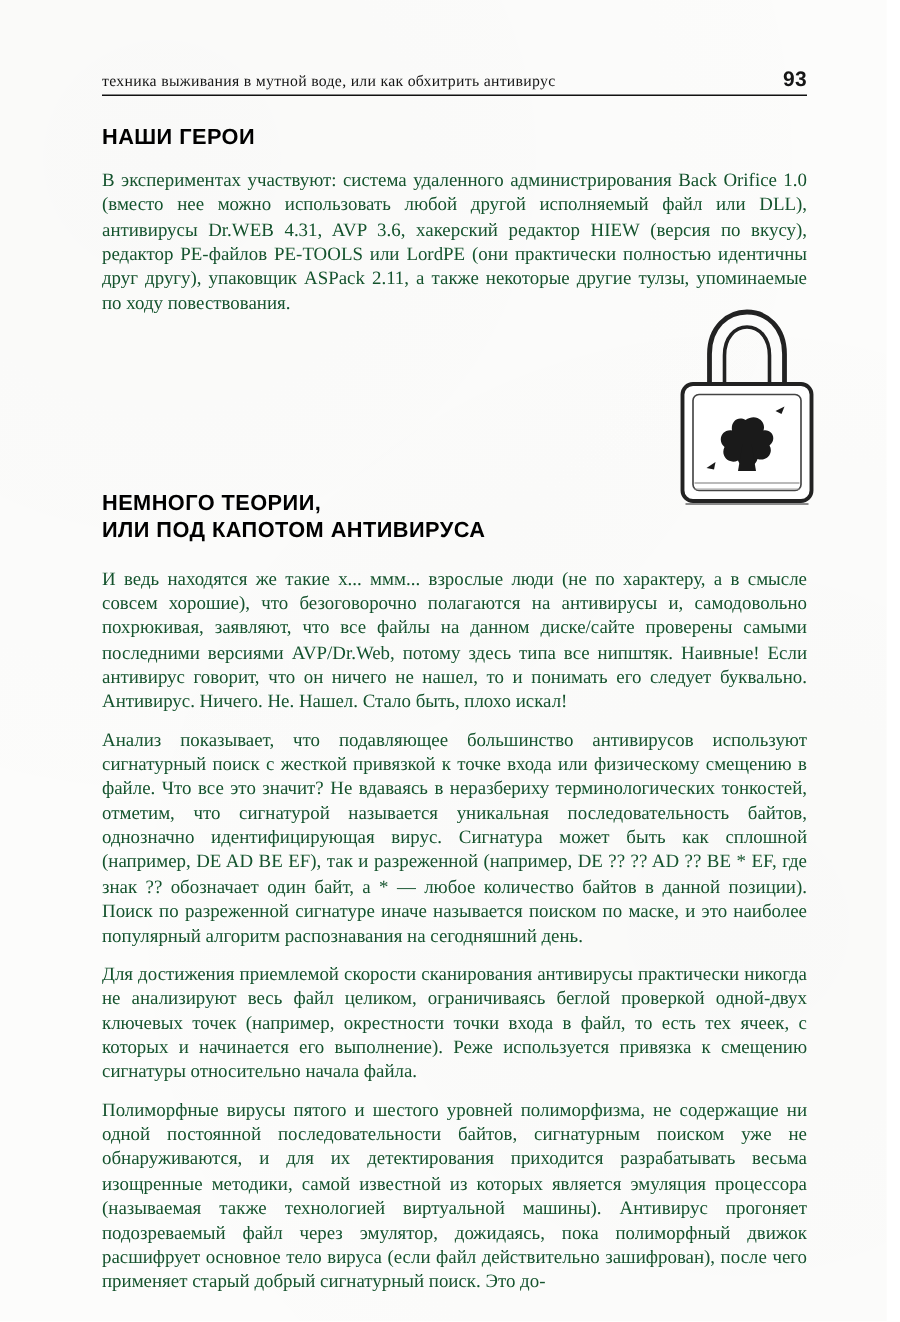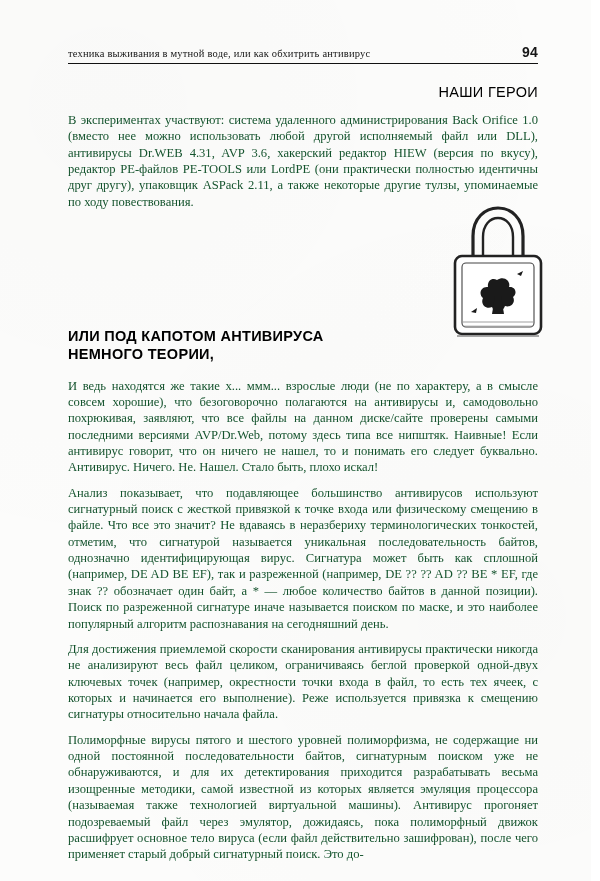--- a/index.html
+++ b/index.html
@@ -49,27 +49,26 @@
     font-weight: bold;
     font-size: 14px;
   }
   .rule {
     border-bottom: 1.1px solid #111;
     width: 470px;
     margin-bottom: 20px;
   }
   h2.head {
     font-family: "Liberation Sans", sans-serif;
-    font-weight: normal;
+    font-weight: bold;
     font-size: 14.5px;
     letter-spacing: 0.3px;
     margin: 0 0 12px 0;
     color: #000;
     text-transform: uppercase;
-    text-align: right;
   }
   h2.head2 {
     font-family: "Liberation Sans", sans-serif;
     font-weight: bold;
     font-size: 14.5px;
     letter-spacing: 0.3px;
     margin: 0;
     color: #000;
     line-height: 1.22;
     text-transform: uppercase;
@@ -128,33 +127,33 @@
       <path d="M30 130 L100 130" stroke="#999" stroke-width="0.6"></path>
 
       <path d="M24 140 L106 140" stroke="#8a8a8a" stroke-width="1.4"></path>
     </svg>
   </div>
 
   <div class="content">
 
     <div class="runhead">
       <span class="rh-title">техника выживания в мутной воде, или как обхитрить антивирус</span>
-      <span class="rh-page">94</span>
+      <span class="rh-page">93</span>
     </div>
     <div class="rule"></div>
 
     <section class="sec1">
       <h2 class="head">НАШИ ГЕРОИ</h2>
       <p class="body">В экспериментах участвуют: система удаленного администрирования Back Orifice 1.0 (вместо нее можно использовать любой другой исполняемый файл или DLL), антивирусы Dr.WEB 4.31, AVP 3.6, хакерский редактор HIEW (версия по вкусу), редактор PE-файлов PE-TOOLS или LordPE (они практически полностью идентичны друг другу), упаковщик ASPack 2.11, а также некоторые другие тулзы, упоминаемые по ходу повествования.</p>
     </section>
 
     <section>
       <div class="heading-block">
+        <h2 class="head2">НЕМНОГО ТЕОРИИ,</h2>
         <h2 class="head2">ИЛИ ПОД КАПОТОМ АНТИВИРУСА</h2>
-        <h2 class="head2">НЕМНОГО ТЕОРИИ,</h2>
       </div>
 
       <p class="body">И ведь находятся же такие х... ммм... взрослые люди (не по характеру, а в смысле совсем хорошие), что безоговорочно полагаются на антивирусы и, самодовольно похрюкивая, заявляют, что все файлы на данном диске/сайте проверены самыми последними версиями AVP/Dr.Web, потому здесь типа все нипштяк. Наивные! Если антивирус говорит, что он ничего не нашел, то и понимать его следует буквально. Антивирус. Ничего. Не. Нашел. Стало быть, плохо искал!</p>
       <p class="body">Анализ показывает, что подавляющее большинство антивирусов используют сигнатурный поиск с жесткой привязкой к точке входа или физическому смещению в файле. Что все это значит? Не вдаваясь в неразбериху терминологических тонкостей, отметим, что сигнатурой называется уникальная последовательность байтов, однозначно идентифицирующая вирус. Сигнатура может быть как сплошной (например, DE AD BE EF), так и разреженной (например, DE ?? ?? AD ?? BE * EF, где знак ?? обозначает один байт, а * — любое количество байтов в данной позиции). Поиск по разреженной сигнатуре иначе называется поиском по маске, и это наиболее популярный алгоритм распознавания на сегодняшний день.</p>
       <p class="body">Для достижения приемлемой скорости сканирования антивирусы практически никогда не анализируют весь файл целиком, ограничиваясь беглой проверкой одной-двух ключевых точек (например, окрестности точки входа в файл, то есть тех ячеек, с которых и начинается его выполнение). Реже используется привязка к смещению сигнатуры относительно начала файла.</p>
       <p class="body">Полиморфные вирусы пятого и шестого уровней полиморфизма, не содержащие ни одной постоянной последовательности байтов, сигнатурным поиском уже не обнаруживаются, и для их детектирования приходится разрабатывать весьма изощренные методики, самой известной из которых является эмуляция процессора (называемая также технологией виртуальной машины). Антивирус прогоняет подозреваемый файл через эмулятор, дожидаясь, пока полиморфный движок расшифрует основное тело вируса (если файл действительно зашифрован), после чего применяет старый добрый сигнатурный поиск. Это до-</p>
     </section>
 
   </div>
 </div>

